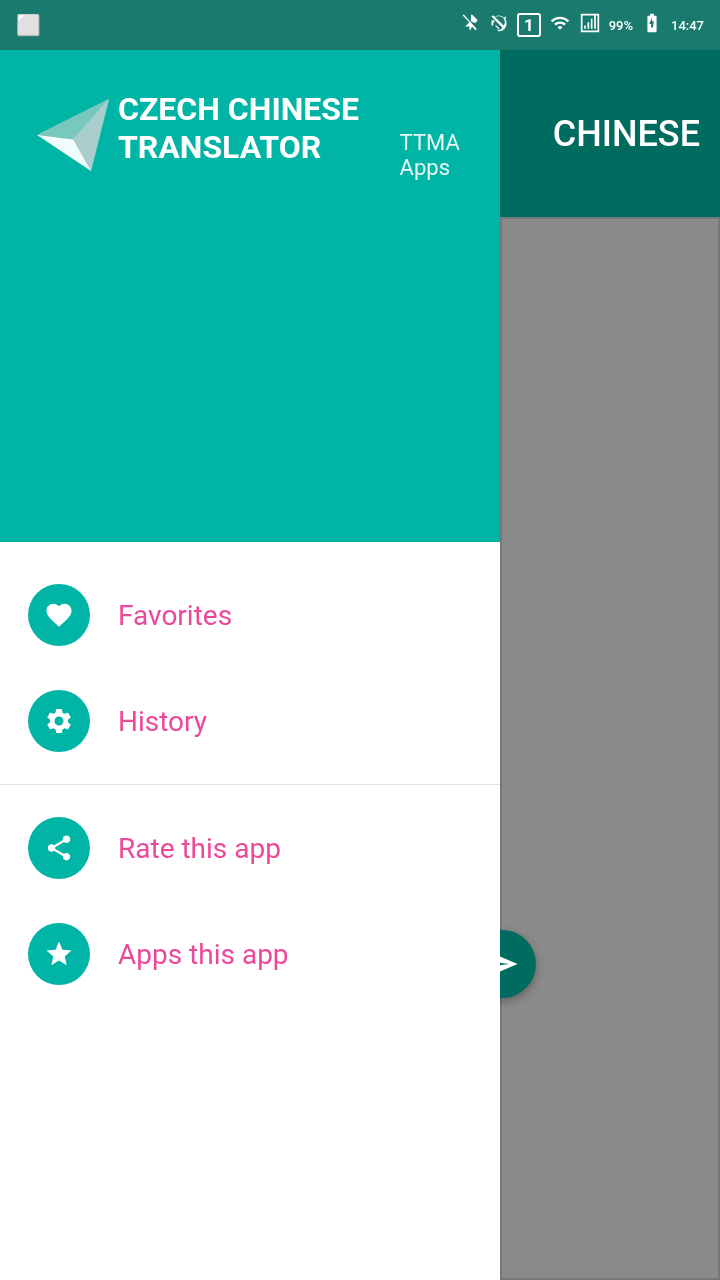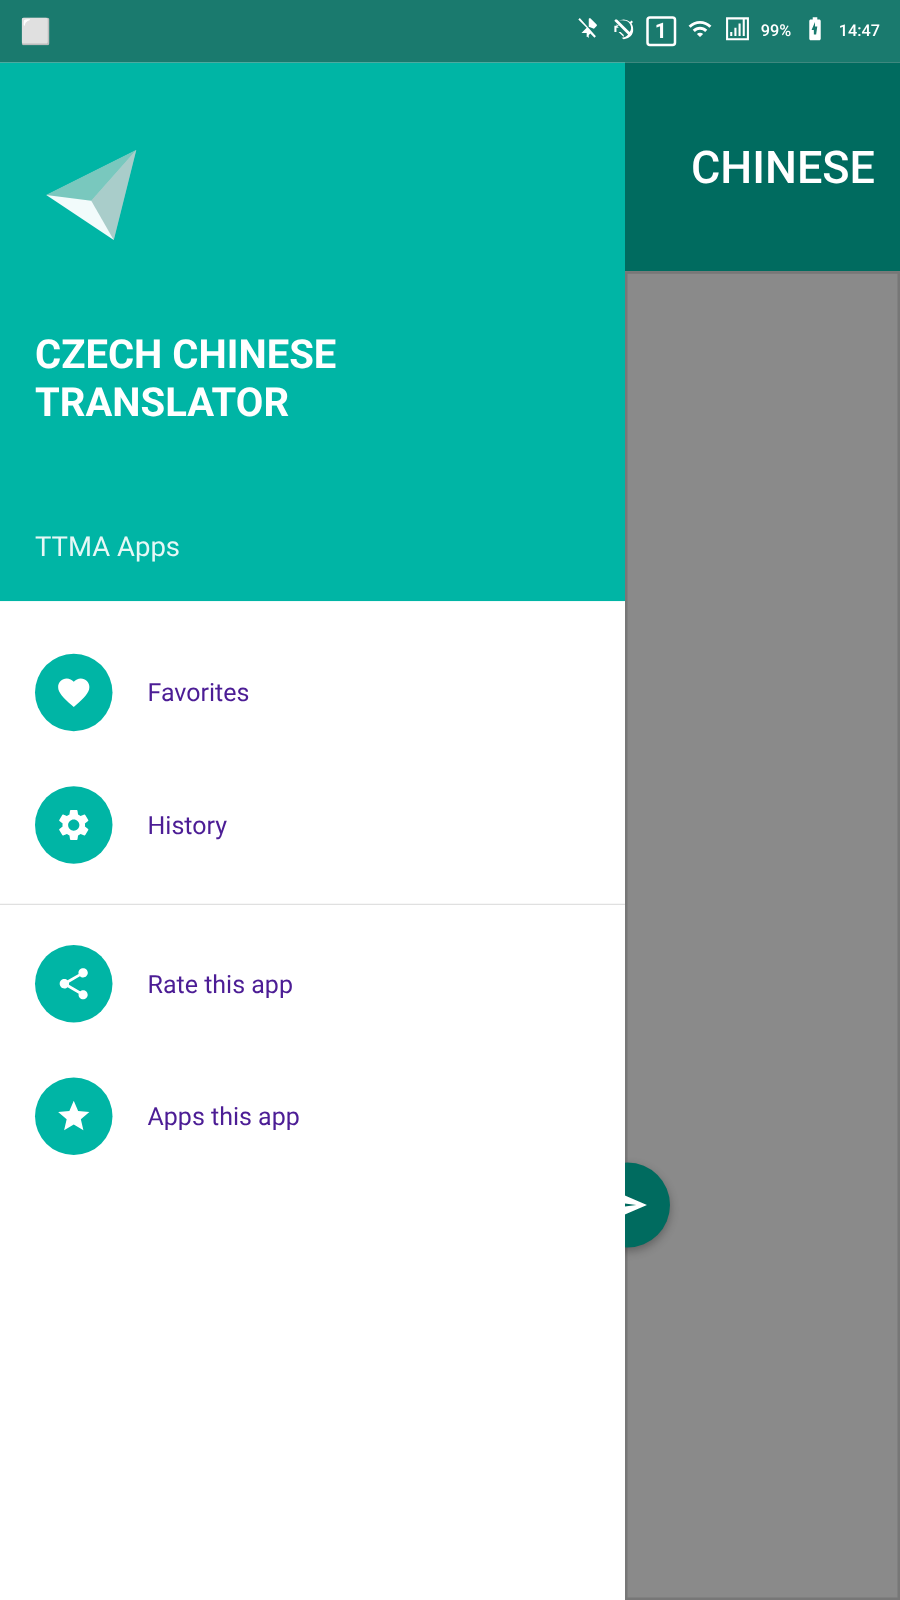--- a/index.html
+++ b/index.html
@@ -61,25 +61,24 @@
       background: #fff;
       z-index: 10;
       display: flex;
       flex-direction: column;
     }
 
     
     .drawer-header {
       background: #00b5a5;
       padding: 40px 28px 30px 28px;
-      height: 431px;
-      display: flex;
-      flex-direction: column;
+      height: 492px;
+      display: flex;
+      flex-direction: row;
       justify-content: flex-end;
-      gap: 35px;
     }
 
     .app-logo {
       margin-bottom: 24px;
     }
 
     .logo-icon {
       width: 90px;
       height: 90px;
     }
@@ -124,22 +123,22 @@
       align-items: center;
       justify-content: center;
       flex-shrink: 0;
     }
 
     .menu-icon-circle svg {
       fill: white;
     }
 
     .menu-label {
-      font-size: 20px;
-      color: #4c1d95;
+      font-size: 28px;
+      color: #ec4899;
       font-weight: 400;
     }
 
     .divider {
       height: 1px;
       background: #e0e0e0;
       margin: 10px 0;
     }
 
     

